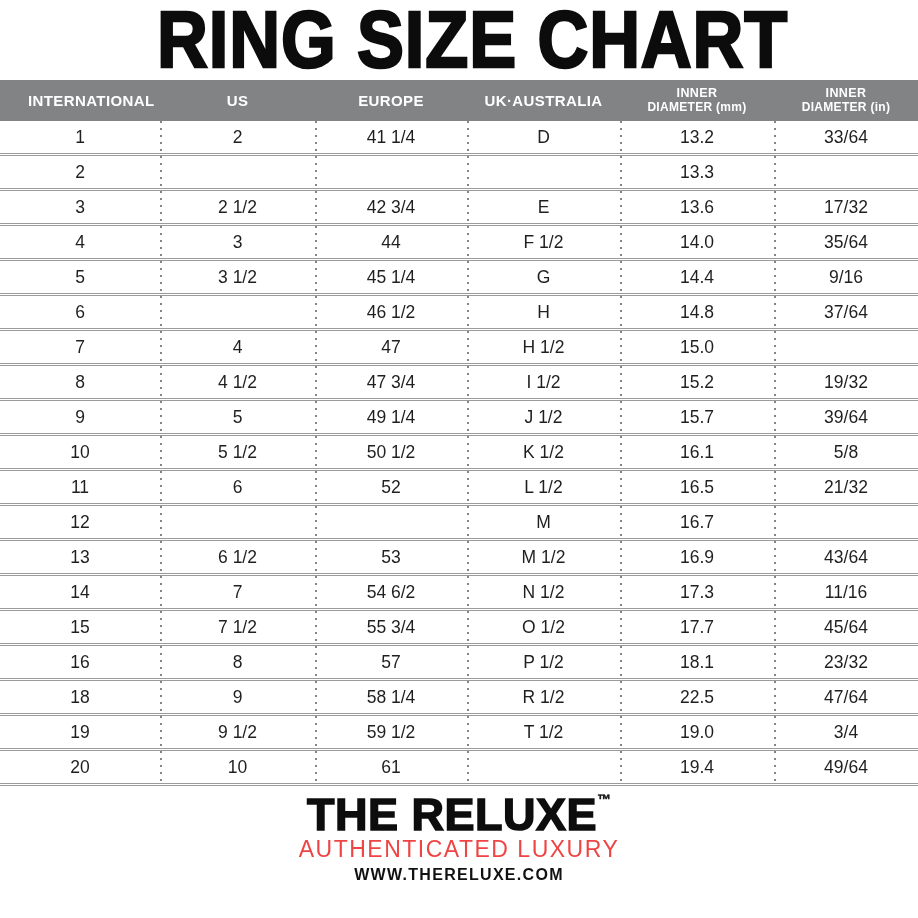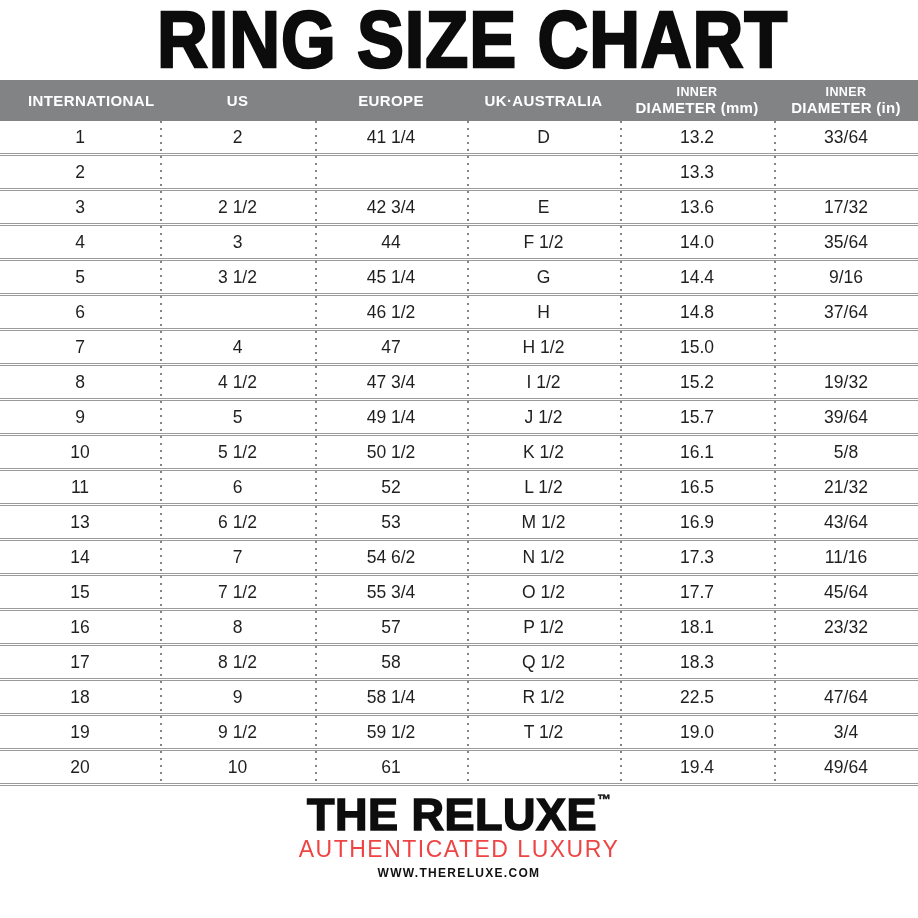--- a/index.html
+++ b/index.html
@@ -54,21 +54,21 @@
   thead th {
     background: #828385;
     color: #ffffff;
     height: 41px;
     padding: 0;
     font-weight: 700;
     text-align: center;
     vertical-align: middle;
   }
   thead th .l1 { font-size: 15px; letter-spacing: 0.4px; line-height: 1.15; }
-  thead th .l2 { font-size: 15px; letter-spacing: 0.3px; line-height: 1.15; }
+  thead th .l2 { font-size: 12px; letter-spacing: 0.3px; line-height: 1.15; }
   thead th.small .l1 { font-size: 12.5px; }
   thead th.left { text-align: left; padding-left: 28px; }
 
   tbody td {
     height: 32px;
     padding: 0;
     border-bottom: 3px double #9b9b9b;
     text-align: center;
     vertical-align: middle;
     font-size: 17.5px;
@@ -103,21 +103,21 @@
   .tagline {
     font-size: 23px;
     line-height: 1.05;
     letter-spacing: 1.5px;
     color: #ef4444;
     font-weight: 400;
     white-space: nowrap;
   }
   .website {
     margin-top: 5px;
-    font-size: 12px;
+    font-size: 16px;
     font-weight: 700;
     letter-spacing: 1.3px;
     color: #111111;
     white-space: nowrap;
   }
 </style>
 </head>
 <body>
 
 <div class="page">
@@ -242,20 +242,28 @@
         </tr>
       <tr>
           <td>11</td>
           <td>6</td>
           <td>52</td>
           <td>L 1/2</td>
           <td>16.5</td>
           <td>21/32</td>
         </tr>
       <tr>
+          <td>12</td>
+          <td></td>
+          <td></td>
+          <td>M</td>
+          <td>16.7</td>
+          <td></td>
+        </tr>
+      <tr>
           <td>13</td>
           <td>6 1/2</td>
           <td>53</td>
           <td>M 1/2</td>
           <td>16.9</td>
           <td>43/64</td>
         </tr>
       <tr>
           <td>14</td>
           <td>7</td>
@@ -274,28 +282,20 @@
         </tr>
       <tr>
           <td>16</td>
           <td>8</td>
           <td>57</td>
           <td>P 1/2</td>
           <td>18.1</td>
           <td>23/32</td>
         </tr>
       <tr>
-          <td>17</td>
-          <td>8 1/2</td>
-          <td>58</td>
-          <td>Q 1/2</td>
-          <td>18.3</td>
-          <td></td>
-        </tr>
-      <tr>
           <td>18</td>
           <td>9</td>
           <td>58 1/4</td>
           <td>R 1/2</td>
           <td>22.5</td>
           <td>47/64</td>
         </tr>
       <tr>
           <td>19</td>
           <td>9 1/2</td>

